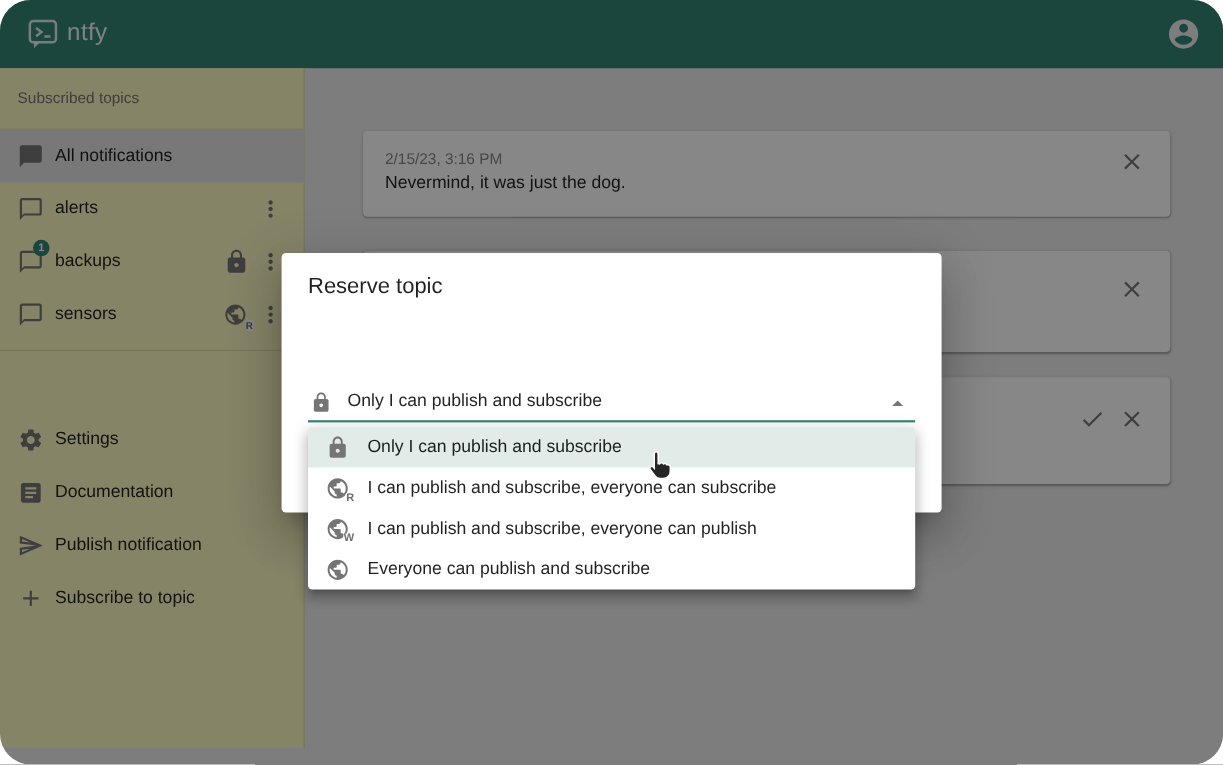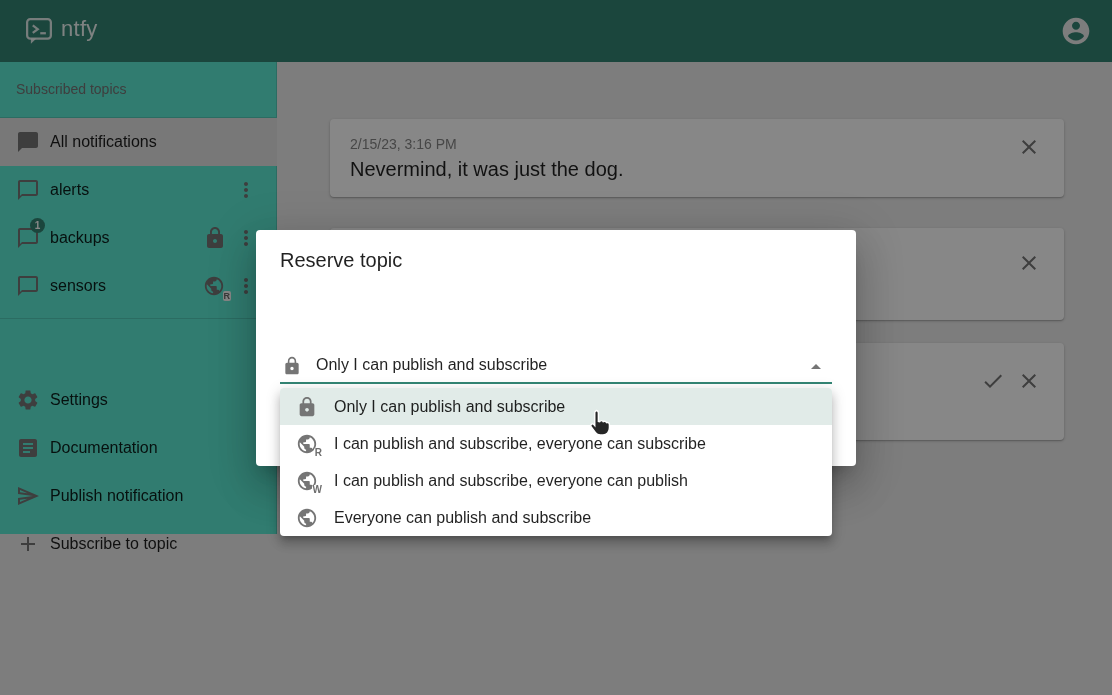--- a/index.html
+++ b/index.html
@@ -1,49 +1,49 @@
 <!DOCTYPE html>
 <html><head>
 <meta charset="utf-8">
 <style>
   * { margin:0; padding:0; box-sizing:border-box; }
   html,body { width:1112px; height:695px; }
   body { font-family:"Liberation Sans", sans-serif; }
-  .app { position:relative; width:1112px; height:695px; overflow:hidden; background:#ececec; }
+  .app { position:relative; width:1112px; height:695px; overflow:hidden; background:#ececec;border-radius:28px; }
 
   
   .appbar { position:absolute; left:0; top:0; width:1112px; height:62px; background:#338574;
             display:flex; align-items:center; z-index:1; }
   .logo { position:absolute; left:24px; top:16px; width:30px; height:30px; }
   .app-title { position:absolute; left:61px; top:16px; font-size:22px; font-weight:500;
                color:rgba(255,255,255,0.92); letter-spacing:.3px; }
   .account-btn { position:absolute; right:20px; top:15px; width:32px; height:32px; cursor:pointer; }
 
   
-  .sidebar { position:absolute; left:0; top:62px; width:277px; height:472px; background:#5eead4;
+  .sidebar { position:absolute; left:0; top:62px; width:277px; height:618px; background:#fef9c3;
              border-right:1px solid rgba(0,0,0,0.12); z-index:1; }
   .subheader { position:absolute; left:0; top:0; width:100%; height:54px; display:flex; align-items:center;
                padding-left:16px; font-size:14px; color:#757575; }
   .sb-divider { position:absolute; left:0; width:100%; height:1px; background:rgba(0,0,0,0.12); }
   .srow { position:absolute; left:0; width:277px; height:48px; display:flex; align-items:center;
           padding-left:16px; cursor:pointer; }
   .srow.selected { background:#e2e2e2; }
   .srow .ricon { width:24px; height:24px; color:#757575; flex:0 0 auto; position:relative; }
   .srow .rlabel { margin-left:10px; font-size:16px; color:rgba(0,0,0,0.87); white-space:nowrap; }
   .meta-icon { position:absolute; right:50px; top:12px; width:24px; height:24px; color:#757575; }
   .dots-btn { position:absolute; right:19px; top:12px; width:24px; height:24px; color:#757575; cursor:pointer; }
   .badge { position:absolute; left:14px; top:-8px; min-width:15px; height:15px; border-radius:8px;
            background:#338574; color:#fff; font-size:10px; font-weight:bold;
            display:flex; align-items:center; justify-content:center; padding:0 3px; }
 
   
   .card { position:absolute; background:#ffffff; border-radius:4px;
           box-shadow:0 1px 3px rgba(0,0,0,0.2), 0 1px 1px rgba(0,0,0,0.14); z-index:1; }
   .card .time { position:absolute; left:20px; top:17px; font-size:14px; color:#868686; }
-  .card .msg  { position:absolute; left:20px; top:39px; font-size:20px; color:rgba(0,0,0,0.87); }
+  .card .msg  { position:absolute; left:20px; top:39px; font-size:16px; color:rgba(0,0,0,0.87); }
   .icon-btn { position:absolute; width:24px; height:24px; color:#757575; cursor:pointer; }
 
   
   .backdrop { position:absolute; left:0; top:0; width:1112px; height:695px;
               background:rgba(0,0,0,0.47); z-index:10; }
 
   
   .dialog { position:absolute; left:256px; top:230px; width:600px; height:236px; background:#fff;
             border-radius:4px; z-index:20;
             box-shadow:0 11px 15px -7px rgba(0,0,0,.2), 0 24px 38px 3px rgba(0,0,0,.14), 0 9px 46px 8px rgba(0,0,0,.12); }

